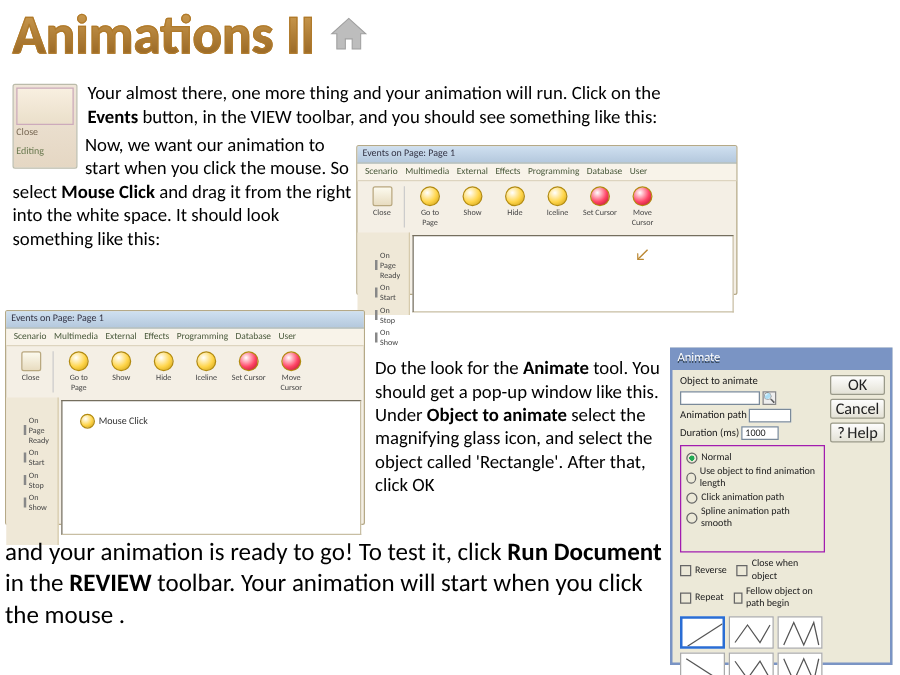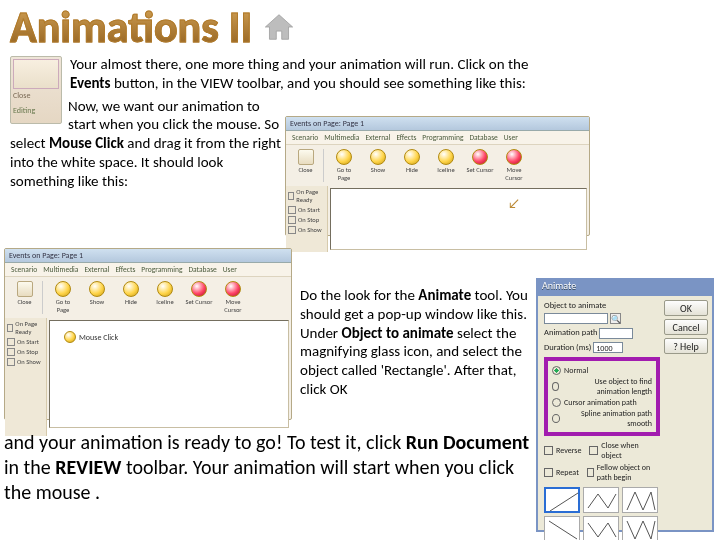--- a/index.html
+++ b/index.html
@@ -1,18 +1,18 @@
 <!DOCTYPE html>
 <html><head>
 <meta charset="utf-8">
 <style>
   * { margin: 0; padding: 0; box-sizing: border-box; }
   html, body { width: 720px; height: 540px; font-family: Calibri, Arial, sans-serif; background: #fff; overflow: hidden; }
   .page { padding: 0 10px; position: relative; height: 100%; }
-  .title-row { display: flex; align-items: center; gap: 10px; margin-bottom: 2px; }
+  .title-row { display: flex; align-items: center; gap: 10px; margin-bottom: 13px; }
   .title {
     font-size: 44px; font-weight: 700;
     background: linear-gradient(#d9a85a, #8b5a1a);
     -webkit-background-clip: text; background-clip: text;
     -webkit-text-fill-color: transparent;
     -webkit-text-stroke: 1px #b07a2a;
   }
   .home-icon { width: 34px; height: 30px; color: #9e9e9e; flex-shrink: 0; }
   .body-text { font-size: 15px; line-height: 1.25; color: #000; }
   .p1 { margin-bottom: 1px; }
@@ -26,21 +26,21 @@
     position: absolute; left: 285px; top: 116px; width: 305px; height: 120px;
     background: #f4efe5; border: 1px solid #b5a987; border-radius: 2px; font-size: 8px;
   }
   .events-header { height: 14px; background: linear-gradient(#cfe0f0, #b4c8dd); border-bottom: 1px solid #9aa; padding: 1px 4px; font-size: 8px; color: #334; }
   .events-tabs { display: flex; gap: 6px; padding: 2px 6px; font-size: 7.5px; color: #4a5a3c; border-bottom: 1px solid #ddd4bf; background: #f8f3e9; }
   .events-tabs span { white-space: nowrap; }
   .events-icons { display: flex; gap: 6px; padding: 4px 6px; }
   .ev-icon { width: 28px; text-align: center; font-size: 6.5px; color: #444; }
   .ev-icon .ball { width: 16px; height: 16px; border-radius: 50%; margin: 0 auto 1px; background: radial-gradient(circle at 35% 30%, #fff, #ffd54a 55%, #c89a10); border: 1px solid #b28a10; }
   .events-body { display: flex; height: calc(100% - 52px); }
-  .events-side { width: 42px; background: #efe8d7; border-right: 1px solid #d6caac; padding: 2px; }
+  .events-side { width: 42px; background: #efe8d7; border-right: 1px solid #d6caac; padding: 14px; }
   .side-item { font-size: 6.5px; color: #444; margin-bottom: 2px; display: flex; align-items: center; gap: 2px; }
   .side-item::before { content: ""; width: 6px; height: 6px; border: 1px solid #888; display: inline-block; }
   .events-main { flex: 1; background: #fff; border: 1px inset #c8bea3; margin: 2px; position: relative; }
   .arrow-hand { position: absolute; right: 66px; top: 6px; color: #b83; font-size: 14px; }
   .block-p3 { margin-top: 4px; max-width: 280px; }
   .events2 {
     position: absolute; left: 4px; top: 248px; width: 288px; height: 172px;
     background: #f4efe5; border: 1px solid #b5a987; border-radius: 2px; font-size: 8px;
   }
   .events2 .events-main { height: 108px; position: relative; }
@@ -50,22 +50,22 @@
   .p5 { position: absolute; left: 4px; top: 430px; width: 528px; font-size: 20px; line-height: 1.25; }
   .animate-dialog {
     position: absolute; right: 6px; top: 278px; width: 178px; height: 254px;
     background: #ece9d8; border: 2px solid #7a94c4; border-top-width: 18px; font-size: 9px;
   }
   .animate-dialog .dlg-title { position: absolute; top: -17px; left: 4px; font-size: 10px; color: #fff; text-shadow: 0 1px #345; }
   .dlg-body { padding: 4px 52px 4px 6px; height: 100%; position: relative; }
   .dlg-row { margin-bottom: 3px; font-size: 8.5px; color: #222; }
   .dlg-input { display: inline-block; background: #fff; border: 1px solid #7a8a9a; width: 64px; height: 11px; font-size: 8px; padding: 0 2px; vertical-align: middle; }
   .dlg-btns { position: absolute; right: 4px; top: 4px; display: flex; flex-direction: column; gap: 3px; }
-  .dlg-btn { width: 44px; height: 16px; background: linear-gradient(#fdfdfd, #e4e2d6); border: 1px solid #9a9a8a; border-radius: 2px; font-size: 10px; display: flex; align-items: center; justify-content: center; color: #222; }
-  .dlg-group { border: 4px solid #a21caf; margin-top: 4px; padding: 3px 4px 3px; position: relative; text-align: right; }
+  .dlg-btn { width: 44px; height: 16px; background: linear-gradient(#fdfdfd, #e4e2d6); border: 1px solid #9a9a8a; border-radius: 2px; font-size: 13px; display: flex; align-items: center; justify-content: center; color: #222; }
+  .dlg-group { border: 1px solid #a21caf; margin-top: 4px; padding: 3px 4px 16px; position: relative; }
   .dlg-radio, .dlg-check { font-size: 8px; color: #222; margin: 1px 0; display: flex; align-items: center; gap: 3px; }
   .dlg-radio::before { content: ""; width: 7px; height: 7px; border: 1px solid #666; border-radius: 50%; display: inline-block; }
   .dlg-radio.sel::before { background: radial-gradient(circle, #2a5 40%, transparent 45%); }
   .dlg-check::before { content: ""; width: 7px; height: 7px; border: 1px solid #666; display: inline-block; }
   .dlg-thumbs { display: flex; flex-wrap: wrap; gap: 3px; margin-top: 4px; }
   .thumb { width: 36px; height: 26px; background: #fff; border: 1px solid #aaa; position: relative; }
   .thumb.sel { border: 2px solid #2a6dd4; }
   .thumb svg { width: 100%; height: 100%; }
   b { font-weight: 700; }
 </style>
@@ -188,21 +188,21 @@
       <div class="dlg-row">Object to animate</div>
       <div class="dlg-row">
         <span class="dlg-input"></span>
         <span style="display:inline-block;width:11px;height:11px;border:1px solid #888;background:#eee;vertical-align:middle;font-size:8px;text-align:center">🔍</span>
       </div>
       <div class="dlg-row"><span>Animation path</span> <span class="dlg-input" style="width:34px"></span></div>
       <div class="dlg-row"><span>Duration (ms)</span> <span class="dlg-input" style="width:30px">1000</span></div>
       <div class="dlg-group">
         <div class="dlg-radio sel">Normal</div>
         <div class="dlg-radio">Use object to find animation length</div>
-        <div class="dlg-radio">Cursor animation path</div>
+        <div class="dlg-radio">Click animation path</div>
         <div class="dlg-radio">Spline animation path smooth</div>
       </div>
       <div style="display:flex;gap:8px;margin-top:3px">
         <div class="dlg-check">Reverse</div>
         <div class="dlg-check">Close when object</div>
       </div>
       <div style="display:flex;gap:8px">
         <div class="dlg-check">Repeat</div>
         <div class="dlg-check">Fellow object on path begin</div>
       </div>

